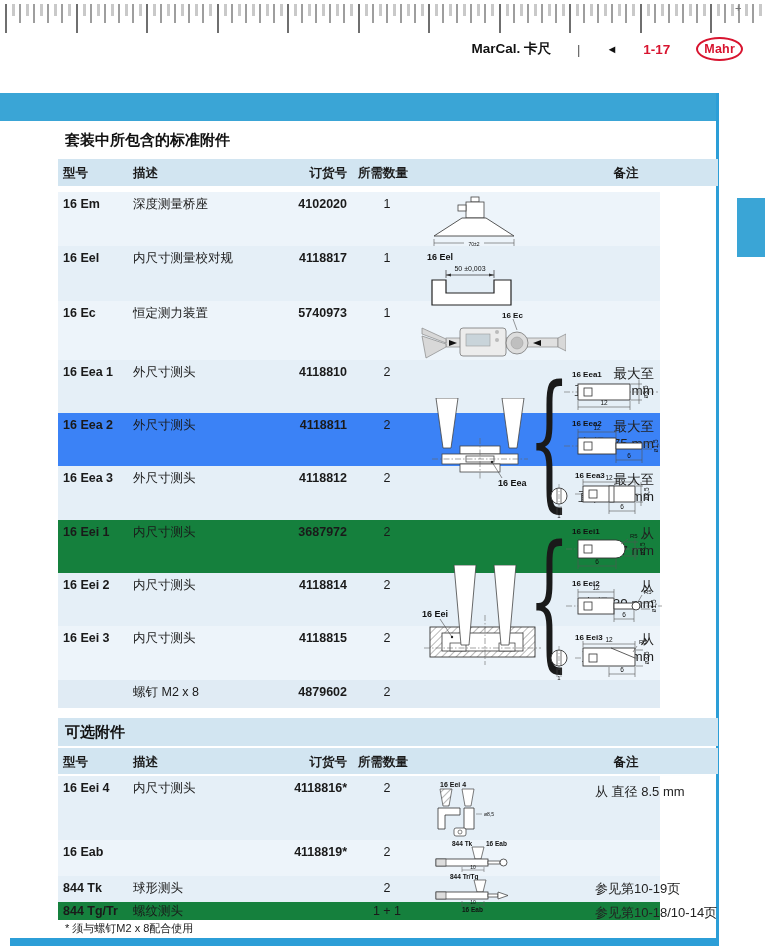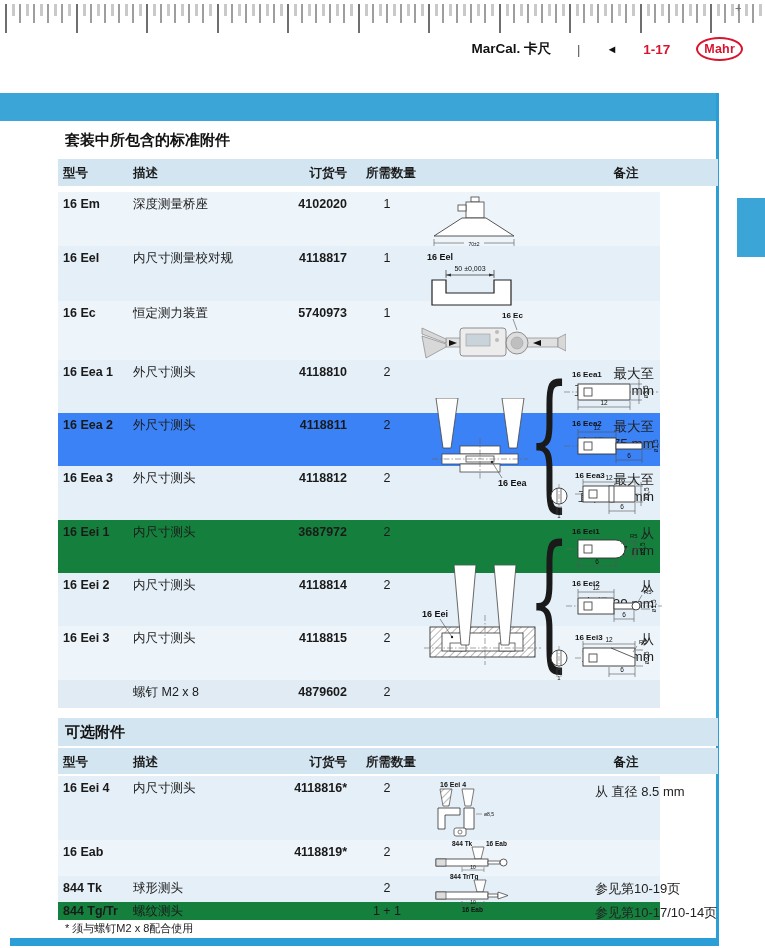--- a/index.html
+++ b/index.html
@@ -28,21 +28,21 @@
   #topband{position:absolute;left:0;top:93px;width:719px;height:28px;background:var(--accent)}
   #vline{position:absolute;left:716px;top:93px;width:3px;height:853px;background:var(--frame)}
   #tab{position:absolute;left:737px;top:198px;width:28px;height:59px;background:var(--accent)}
   #botbar{position:absolute;left:10px;top:938px;width:709px;height:8px;background:var(--frame)}
 
   .sec-title{position:absolute;font-size:15px;font-weight:bold;color:#111}
   .thead{position:absolute;left:58px;width:660px;background:var(--thbg)}
   .th{position:absolute;top:6px;font-weight:bold;font-size:12.5px}
   .th-model{left:5px}.th-desc{left:75px}
   .th-order{left:227px;width:62px;text-align:right}
-  .th-qty{left:300px;width:58px;text-align:right}
+  .th-qty{left:300px;width:58px;text-align:left}
   .th-remark{left:482px;width:172px;text-align:center}
 
   .row{position:absolute;left:58px;width:602px}
   .cell{position:absolute;top:5px;font-size:12.5px;white-space:nowrap}
   .c-model{left:5px;font-weight:bold}
   .c-desc{left:75px;line-height:15px}
   .c-order{left:227px;width:62px;text-align:right;font-weight:bold}
   .c-qty{left:300px;width:58px;text-align:center}
   .c-remark{right:6px;text-align:right;font-size:13.5px;line-height:17px;color:#222}
   .c-remark-l{left:537px;font-size:13px;color:#222}
@@ -491,21 +491,21 @@
   <div class="row rB" style="top: 876px; height: 26px; background: rgb(229, 239, 247);">
     <span class="cell c-model">844 Tk</span>
     <span class="cell c-desc">球形测头</span>
     <span class="cell c-qty">2</span>
     <span class="cell c-remark-l" style="top:4px">参见第10-19页</span>
   </div>
   <div class="row rA" style="top: 902px; height: 18px; background: #15803d;">
     <span class="cell c-model" style="top:2px">844 Tg/Tr</span>
     <span class="cell c-desc" style="top:2px">螺纹测头</span>
     <span class="cell c-qty" style="top:2px">1 + 1</span>
-    <span class="cell c-remark-l" style="top:2px">参见第10-17/10-14页</span>
+    <span class="cell c-remark-l" style="top:2px">参见第10-18/10-14页</span>
   </div>
 
   <svg class="fig" style="left:424px;top:780px" width="82" height="58" viewBox="0 0 82 58">
     <text class="lbl" x="16" y="7" font-size="7">16 Eei 4</text>
     <polygon points="16,9 28,9 25,26 19,26" fill="url(#hat)" stroke="#444" stroke-width=".7"></polygon>
     <polygon points="38,9 50,9 47,26 41,26" fill="#fff" stroke="#444" stroke-width=".7"></polygon>
     <path d="M14,28 h22 v7 h-15 v14 h-7 Z" fill="#fff" stroke="#333" stroke-width=".8"></path>
     <path d="M40,28 h10 v21 h-10 Z" fill="#fff" stroke="#333" stroke-width=".8"></path>
     <line x1="52" y1="34" x2="58" y2="34" stroke="#555" stroke-width=".5"></line>
     <text x="60" y="36" font-size="5">ø8,5</text>

